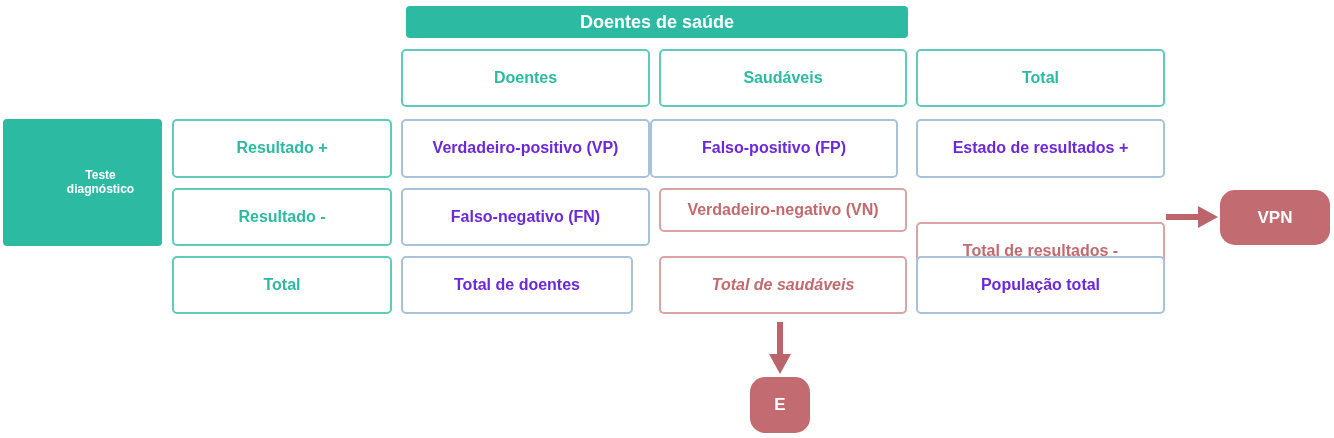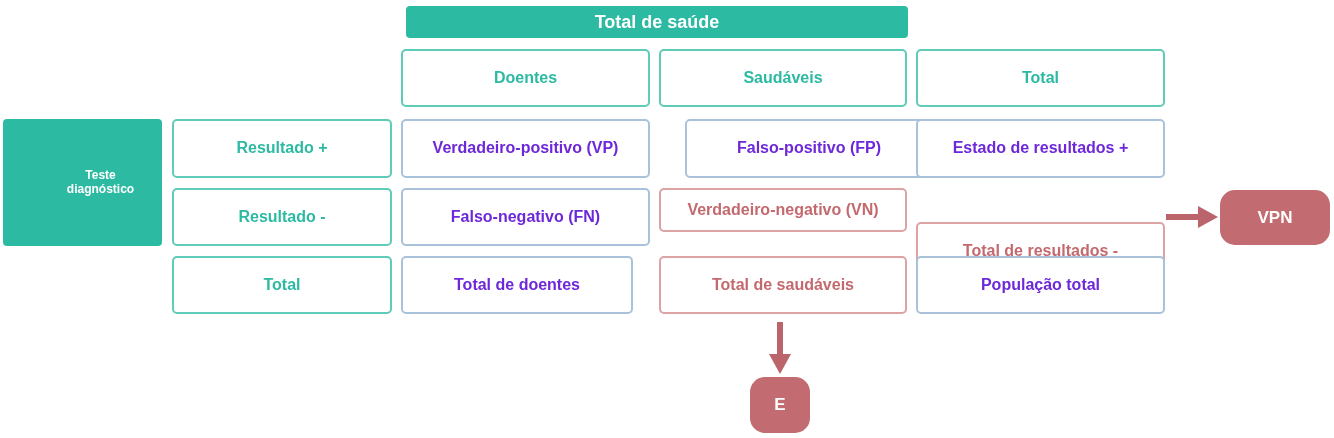--- a/index.html
+++ b/index.html
@@ -69,43 +69,43 @@
     line-height: 0;
   }
   .arrow-right { left: 1166px; top: 206px; }
   .arrow-down  { left: 768px;  top: 322px; }
 </style>
 </head>
 <body>
 
 <div class="canvas">
 
-  <div class="box fill-teal estado-header">Total de saúde</div>
+  <div class="box fill-teal estado-header">Doentes de saúde</div>
 
   <div class="box outline-teal" style="left:401px; top:49px; width:249px; height:58px;">Doentes</div>
   <div class="box outline-teal" style="left:659px; top:49px; width:248px; height:58px;">Saudáveis</div>
   <div class="box outline-teal" style="left:916px; top:49px; width:249px; height:58px;">Total</div>
 
   <div class="box fill-teal teste-box">Teste
 diagnóstico</div>
 
   <div class="box outline-teal" style="left:172px; top:119px; width:220px; height:59px;">Resultado +</div>
   <div class="box outline-teal" style="left:172px; top:188px; width:220px; height:58px;">Resultado -</div>
   <div class="box outline-teal" style="left:172px; top:256px; width:220px; height:58px;">Total</div>
 
   <div class="box outline-blue" style="left:401px; top:119px; width:249px; height:59px;">Verdadeiro-positivo (VP)</div>
-  <div class="box outline-blue" style="left:685px; top:119px; width:248px; height:59px;text-align:right;">Falso-positivo (FP)</div>
+  <div class="box outline-blue" style="left:650px; top:119px; width:248px; height:59px;text-align:right;">Falso-positivo (FP)</div>
   <div class="box outline-blue" style="left:916px; top:119px; width:249px; height:59px;">Estado de resultados +</div>
 
   <div class="box outline-blue" style="left:401px; top:188px; width:249px; height:58px;">Falso-negativo (FN)</div>
   <div class="box outline-red" style="left:659px; top:188px; width:248px; height:44px;">Verdadeiro-negativo (VN)</div>
   <div class="box outline-red" style="left:916px; top:188px; width:249px; height:58px;margin-top:34px;">Total de resultados -</div>
 
   <div class="box outline-blue" style="left:401px; top:256px; width:232px; height:58px;">Total de doentes</div>
-  <div class="box outline-red" style="left:659px; top:256px; width:248px; height:58px;">Total de saudáveis</div>
+  <div class="box outline-red" style="left:659px; top:256px; width:248px; height:58px;font-style:italic;">Total de saudáveis</div>
   <div class="box outline-blue" style="left:916px; top:256px; width:249px; height:58px;">População total</div>
 
   <div class="arrow arrow-right">
     <svg width="52" height="22" viewBox="0 0 52 22">
       <rect x="0" y="8" width="34" height="6" fill="#BB646B"></rect>
       <polygon points="32,0 52,11 32,22" fill="#BB646B"></polygon>
     </svg>
   </div>
 
   <div class="box fill-red vpn-box">VPN</div>

